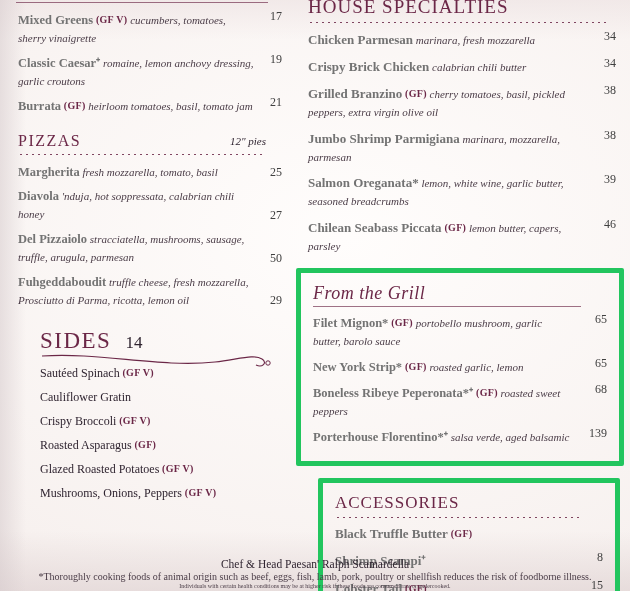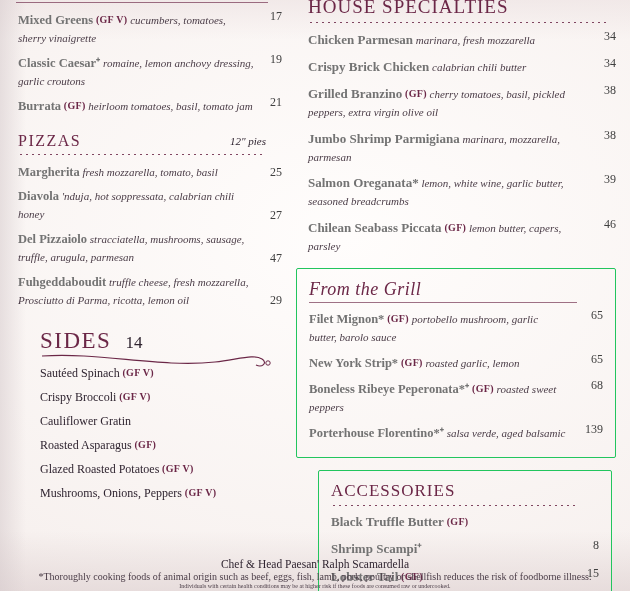--- a/index.html
+++ b/index.html
@@ -158,21 +158,21 @@
     font-size: 19px;
     letter-spacing: 1px;
     margin: -4px 0 0 12px;
   }
   #house-dots { margin-left: 12px; width: 300px; }
   #house-list { margin-left: 12px; margin-top: 6px; }
   #house-list .iname { font-size: 13px; }
   #house-list .item { margin-bottom: 9px; padding-right: 34px; }
 
   .boxed {
-    border: 1px solid #22c55e;
+    border: 5px solid #22c55e;
     border-radius: 2px;
     padding: 10px 12px 8px 12px;
     position: relative;
   }
   #grill-box {
     margin: 14px 0 0 0;
     width: 294px;
   }
   #grill-title {
     font-size: 18px;
@@ -237,36 +237,36 @@
       </div>
 
     <div id="pizzas-head">
       <span class="section-title" id="pizzas-title">PIZZAS</span>
       <span id="pizzas-note">12" pies</span>
     </div>
     <div class="dotrule" id="pizzas-dots"></div>
     <div id="pizzas-list">
         <div class="item"><span class="iname">Margherita</span><span class="idesc"> fresh mozzarella, tomato, basil</span><span class="price low">25</span></div>
         <div class="item"><span class="iname">Diavola</span><span class="idesc"> 'nduja, hot soppressata, calabrian chili honey</span><span class="price low">27</span></div>
-        <div class="item"><span class="iname">Del Pizzaiolo</span><span class="idesc"> stracciatella, mushrooms, sausage, truffle, arugula, parmesan</span><span class="price low">47</span></div>
+        <div class="item"><span class="iname">Del Pizzaiolo</span><span class="idesc"> stracciatella, mushrooms, sausage, truffle, arugula, parmesan</span><span class="price low">50</span></div>
         <div class="item"><span class="iname">Fuhgeddaboudit</span><span class="idesc"> truffle cheese, fresh mozzarella, Prosciutto di Parma, ricotta, lemon oil</span><span class="price low">29</span></div>
       </div>
 
     <div id="sides-head">
       <span class="section-title" id="sides-title">SIDES</span>
       <span id="sides-price">14</span>
       <svg id="sides-squiggle" viewBox="0 0 232 22">
         <path d="M2 6 C 60 2, 120 18, 175 12 C 200 9, 214 4, 222 9 C 228 13, 222 18, 216 15" fill="none" stroke="#6b2747" stroke-width="1.1"></path>
         <circle cx="228" cy="13" r="2.2" fill="none" stroke="#6b2747" stroke-width="1"></circle>
       </svg>
     </div>
     <div id="sides-list">
         <div class="side-item"><span>Sautéed Spinach</span><span class="tag"> (GF V)</span></div>
+        <div class="side-item"><span>Cauliflower Gratin</span></div>
         <div class="side-item"><span>Crispy Broccoli</span><span class="tag"> (GF V)</span></div>
-        <div class="side-item"><span>Cauliflower Gratin</span></div>
         <div class="side-item"><span>Roasted Asparagus</span><span class="tag"> (GF)</span></div>
         <div class="side-item"><span>Glazed Roasted Potatoes</span><span class="tag"> (GF V)</span></div>
         <div class="side-item"><span>Mushrooms, Onions, Peppers</span><span class="tag"> (GF V)</span></div>
       </div>
   </div>
 
   <div class="col-right">
 
     <div class="section-title" id="house-title">HOUSE SPECIALTIES</div>
     <div class="dotrule" id="house-dots"></div>

